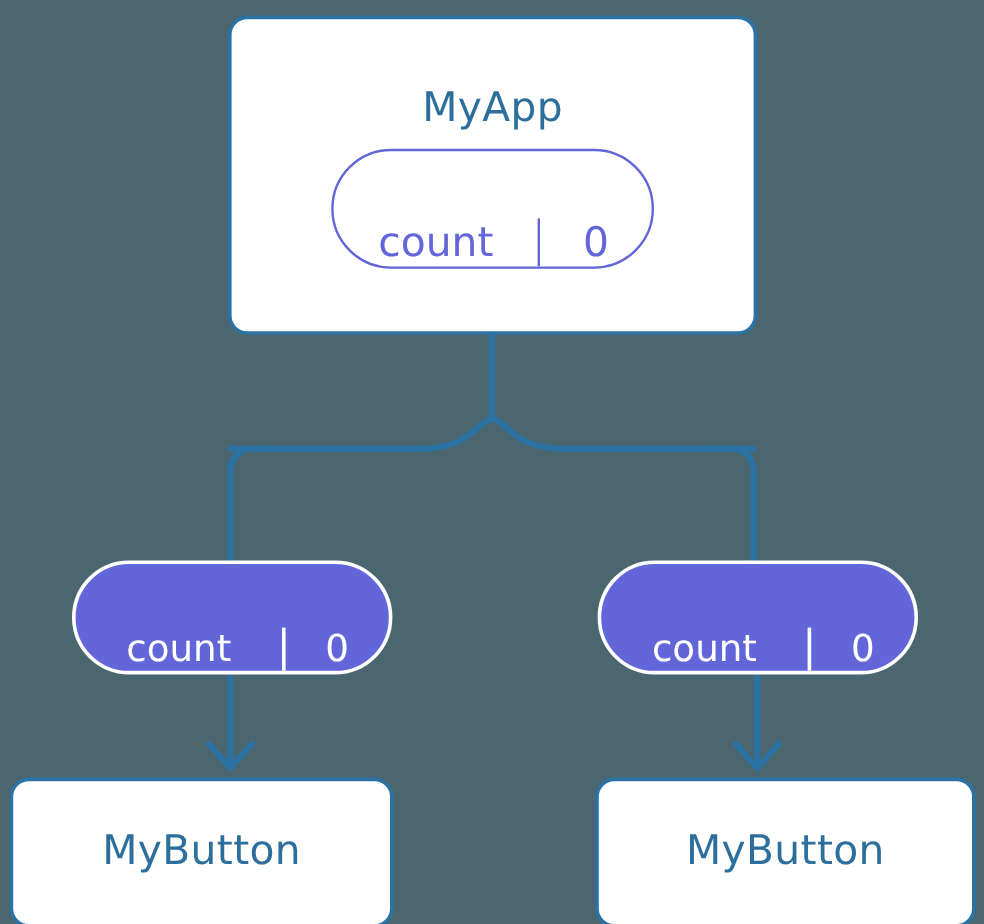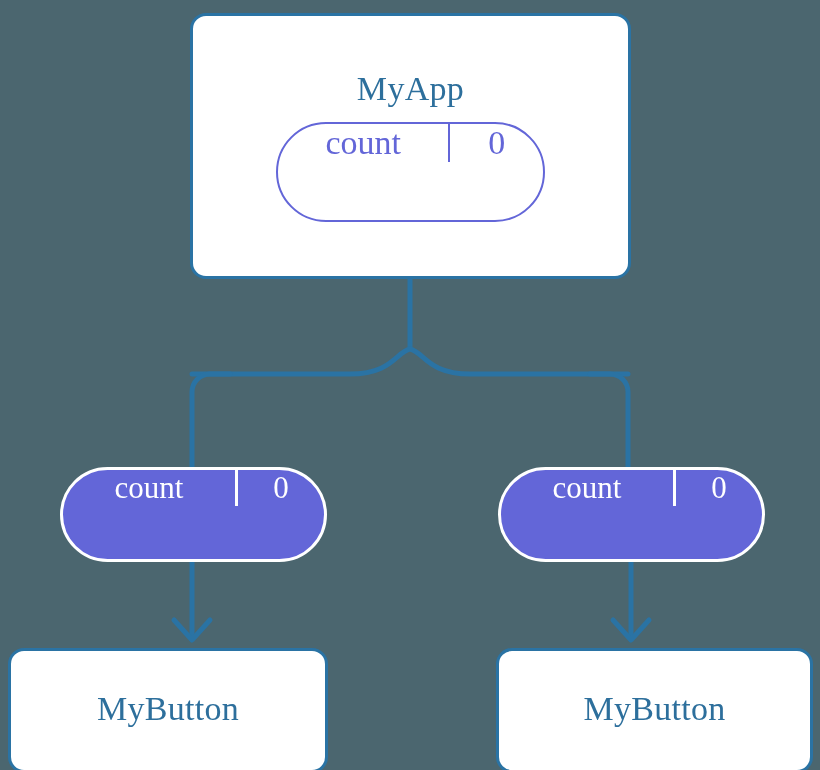--- a/index.html
+++ b/index.html
@@ -10,21 +10,20 @@
     width: 820px;
     height: 770px;
     background: #4b666f;
     font-family: "DejaVu Sans", sans-serif;
     overflow: hidden;
   }
   #stage {
     position: relative;
     width: 820px;
     height: 770px;
-    font-family: Liberation Serif, serif;
   }
   #wires {
     position: absolute;
     left: 0;
     top: 0;
     width: 820px;
     height: 770px;
   }
 
   
@@ -66,21 +65,21 @@
   #button-card-right {
     left: 496px;
     top: 648px;
     width: 317px;
   }
 
   
   .pill {
     position: absolute;
     display: flex;
-    align-items: flex-start;
+    align-items: flex-end;
     box-sizing: border-box;
     border-radius: 999px;
     overflow: hidden;
   }
   .pill .pill-key,
   .pill .pill-val {
     display: flex;
     align-items: center;
     justify-content: center;
     box-sizing: border-box;

